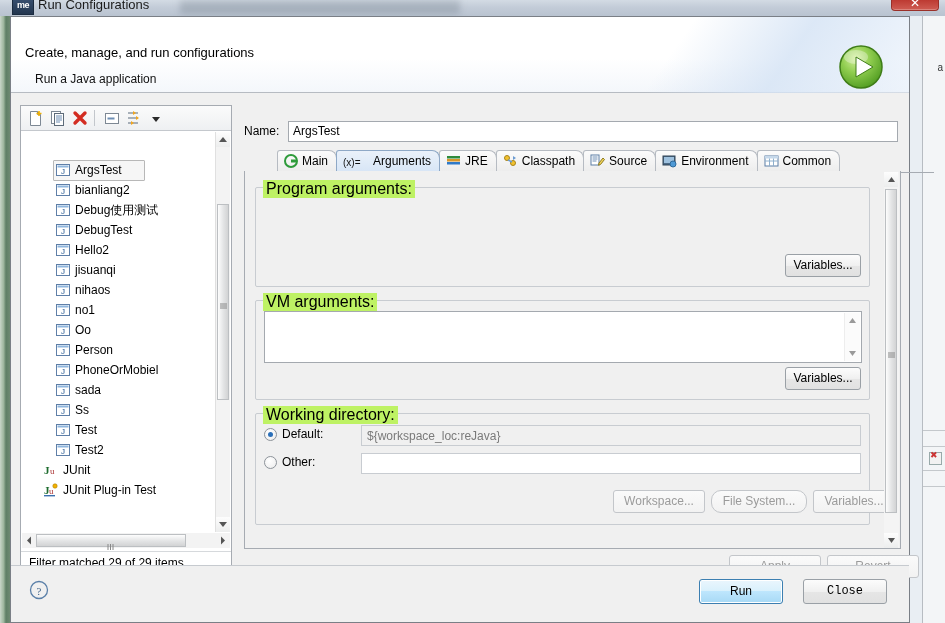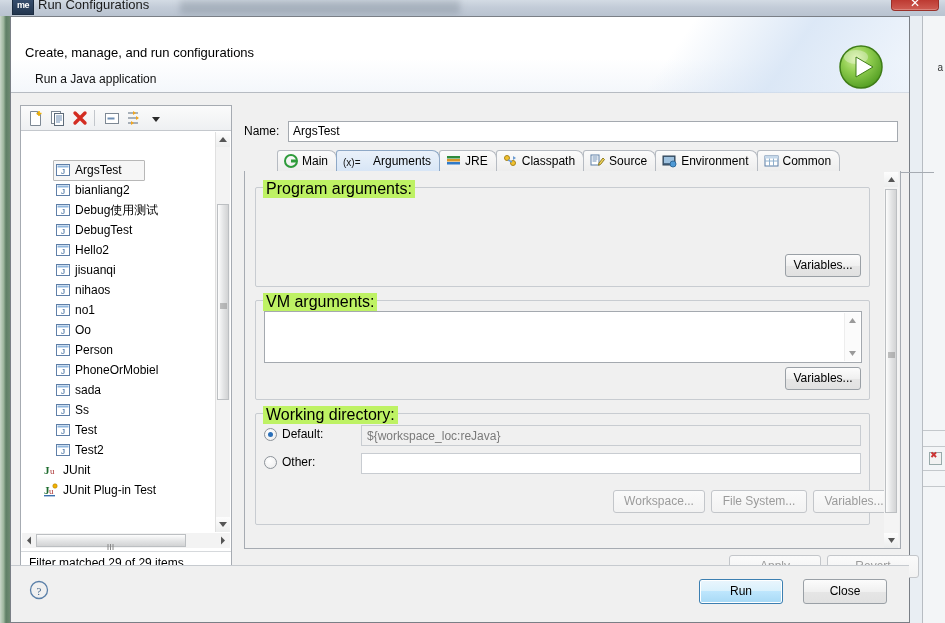--- a/index.html
+++ b/index.html
@@ -283,20 +283,21 @@
     background: linear-gradient(to bottom,#eaf6fd,#d9f0fc 48%,#bee6fd 49%,#a7d9f5);
     box-shadow: 0 0 0 1px #fff inset;
     box-sizing: border-box;
   }
   .close2-btn {
     position: absolute; right: 22px; top: 13px; width: 84px; height: 25px;
     line-height: 23px; text-align: center; font-size: 12px; color: #000;
     border: 1px solid #9aa0a6; border-radius: 3px;
     background: linear-gradient(to bottom,#fcfcfc,#f0f0f0 50%,#e6e6e6 51%,#e1e1e1);
     box-sizing: border-box;
+    font-family: Liberation Mono, monospace;
   }
   .watermark {
     position: absolute; left: 615px; top: 592px;
     font-family: "Liberation Serif", serif; font-size: 16px;
     color: rgba(120,120,120,.30); letter-spacing: .5px; white-space: nowrap;
     pointer-events: none; z-index: 50;
   }
 </style>
 </head>
 <body>
@@ -648,21 +649,21 @@
 
           <div class="radio checked" style="left:8px; top:14px;"></div>
           <div class="radio-label" style="left:26px; top:13px;">Default:</div>
           <div class="ro-input" style="left:105px; top:11px; width:500px;">${workspace_loc:reJava}</div>
 
           <div class="radio" style="left:8px; top:42px;"></div>
           <div class="radio-label" style="left:26px; top:41px;">Other:</div>
           <div class="ro-input" style="left:105px; top:39px; width:500px; background:#fff;"></div>
 
           <div class="btn disabled" style="left:357px; top:76px; width:92px;">Workspace...</div>
-          <div class="btn disabled" style="left:455px; top:76px; width:96px;">File System...</div>
+          <div class="btn disabled" style="left:455px; top:76px; width:96px;border-radius:10px;">File System...</div>
           <div class="btn disabled" style="left:557px; top:76px; width:82px;">Variables...</div>
         </div>
 
         <div class="page-vscroll">
           <div class="sb-arrow-up">
             <svg width="15" height="15" viewBox="0 0 15 15">
                 <polygon points="7.5,5 11,10 4,10" fill="#555"></polygon>
               </svg>
           </div>
           <div class="sb-thumb" style="top:17px; height:324px;">

